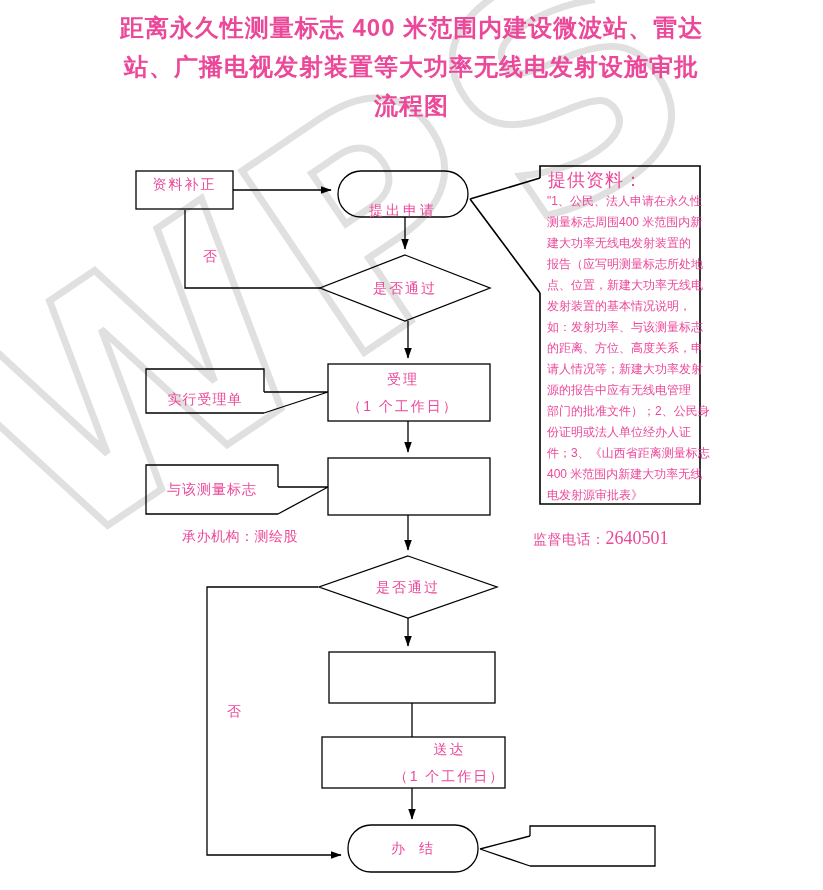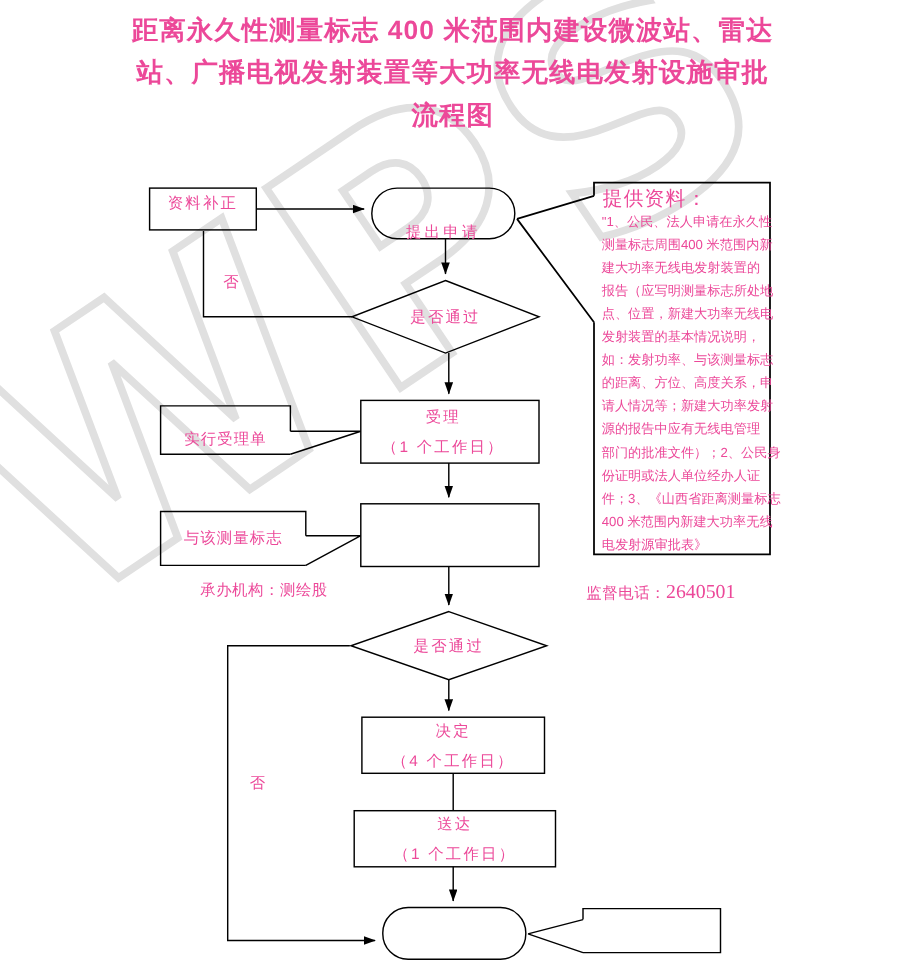--- a/index.html
+++ b/index.html
@@ -123,30 +123,29 @@
 
   <div class="infoline" style="left:182px;top:528px;">承办机构：测绘股</div>
   <div class="infoline" style="left:533px;top:528px;"><span>监督电话：</span><span class="phone-num">2640501</span></div>
 
   <div class="node" style="left:319px;top:556px;width:178px;height:62px;">
     <span>是否通过</span>
   </div>
 
   <div class="freelabel" style="left:227px;top:703px;">否</div>
 
-  <div class="node" style="left:329px;top:652px;width:166px;height:51px;">
-    <span>决定
-（4 个工作日）</span>
-  </div>
 
-  <div class="node" style="left:322px;top:737px;width:183px;height:51px;">
+  <div class="node" style="left:322px;top:737px;width:183px;height:51px;padding-left:36px;">
     <span>送达
 （1 个工作日）</span>
   </div>
 
+  <div class="node" style="left:348px;top:825px;width:130px;height:47px;">
+    <span style="white-space:pre;">办  结</span>
+  </div>
 
 
   <div class="materials-heading">提供资料：</div>
   <div class="materials-body">"1、公民、法人申请在永久性
 测量标志周围400 米范围内新
 建大功率无线电发射装置的
 报告（应写明测量标志所处地
 点、位置，新建大功率无线电
 发射装置的基本情况说明，
 如：发射功率、与该测量标志

